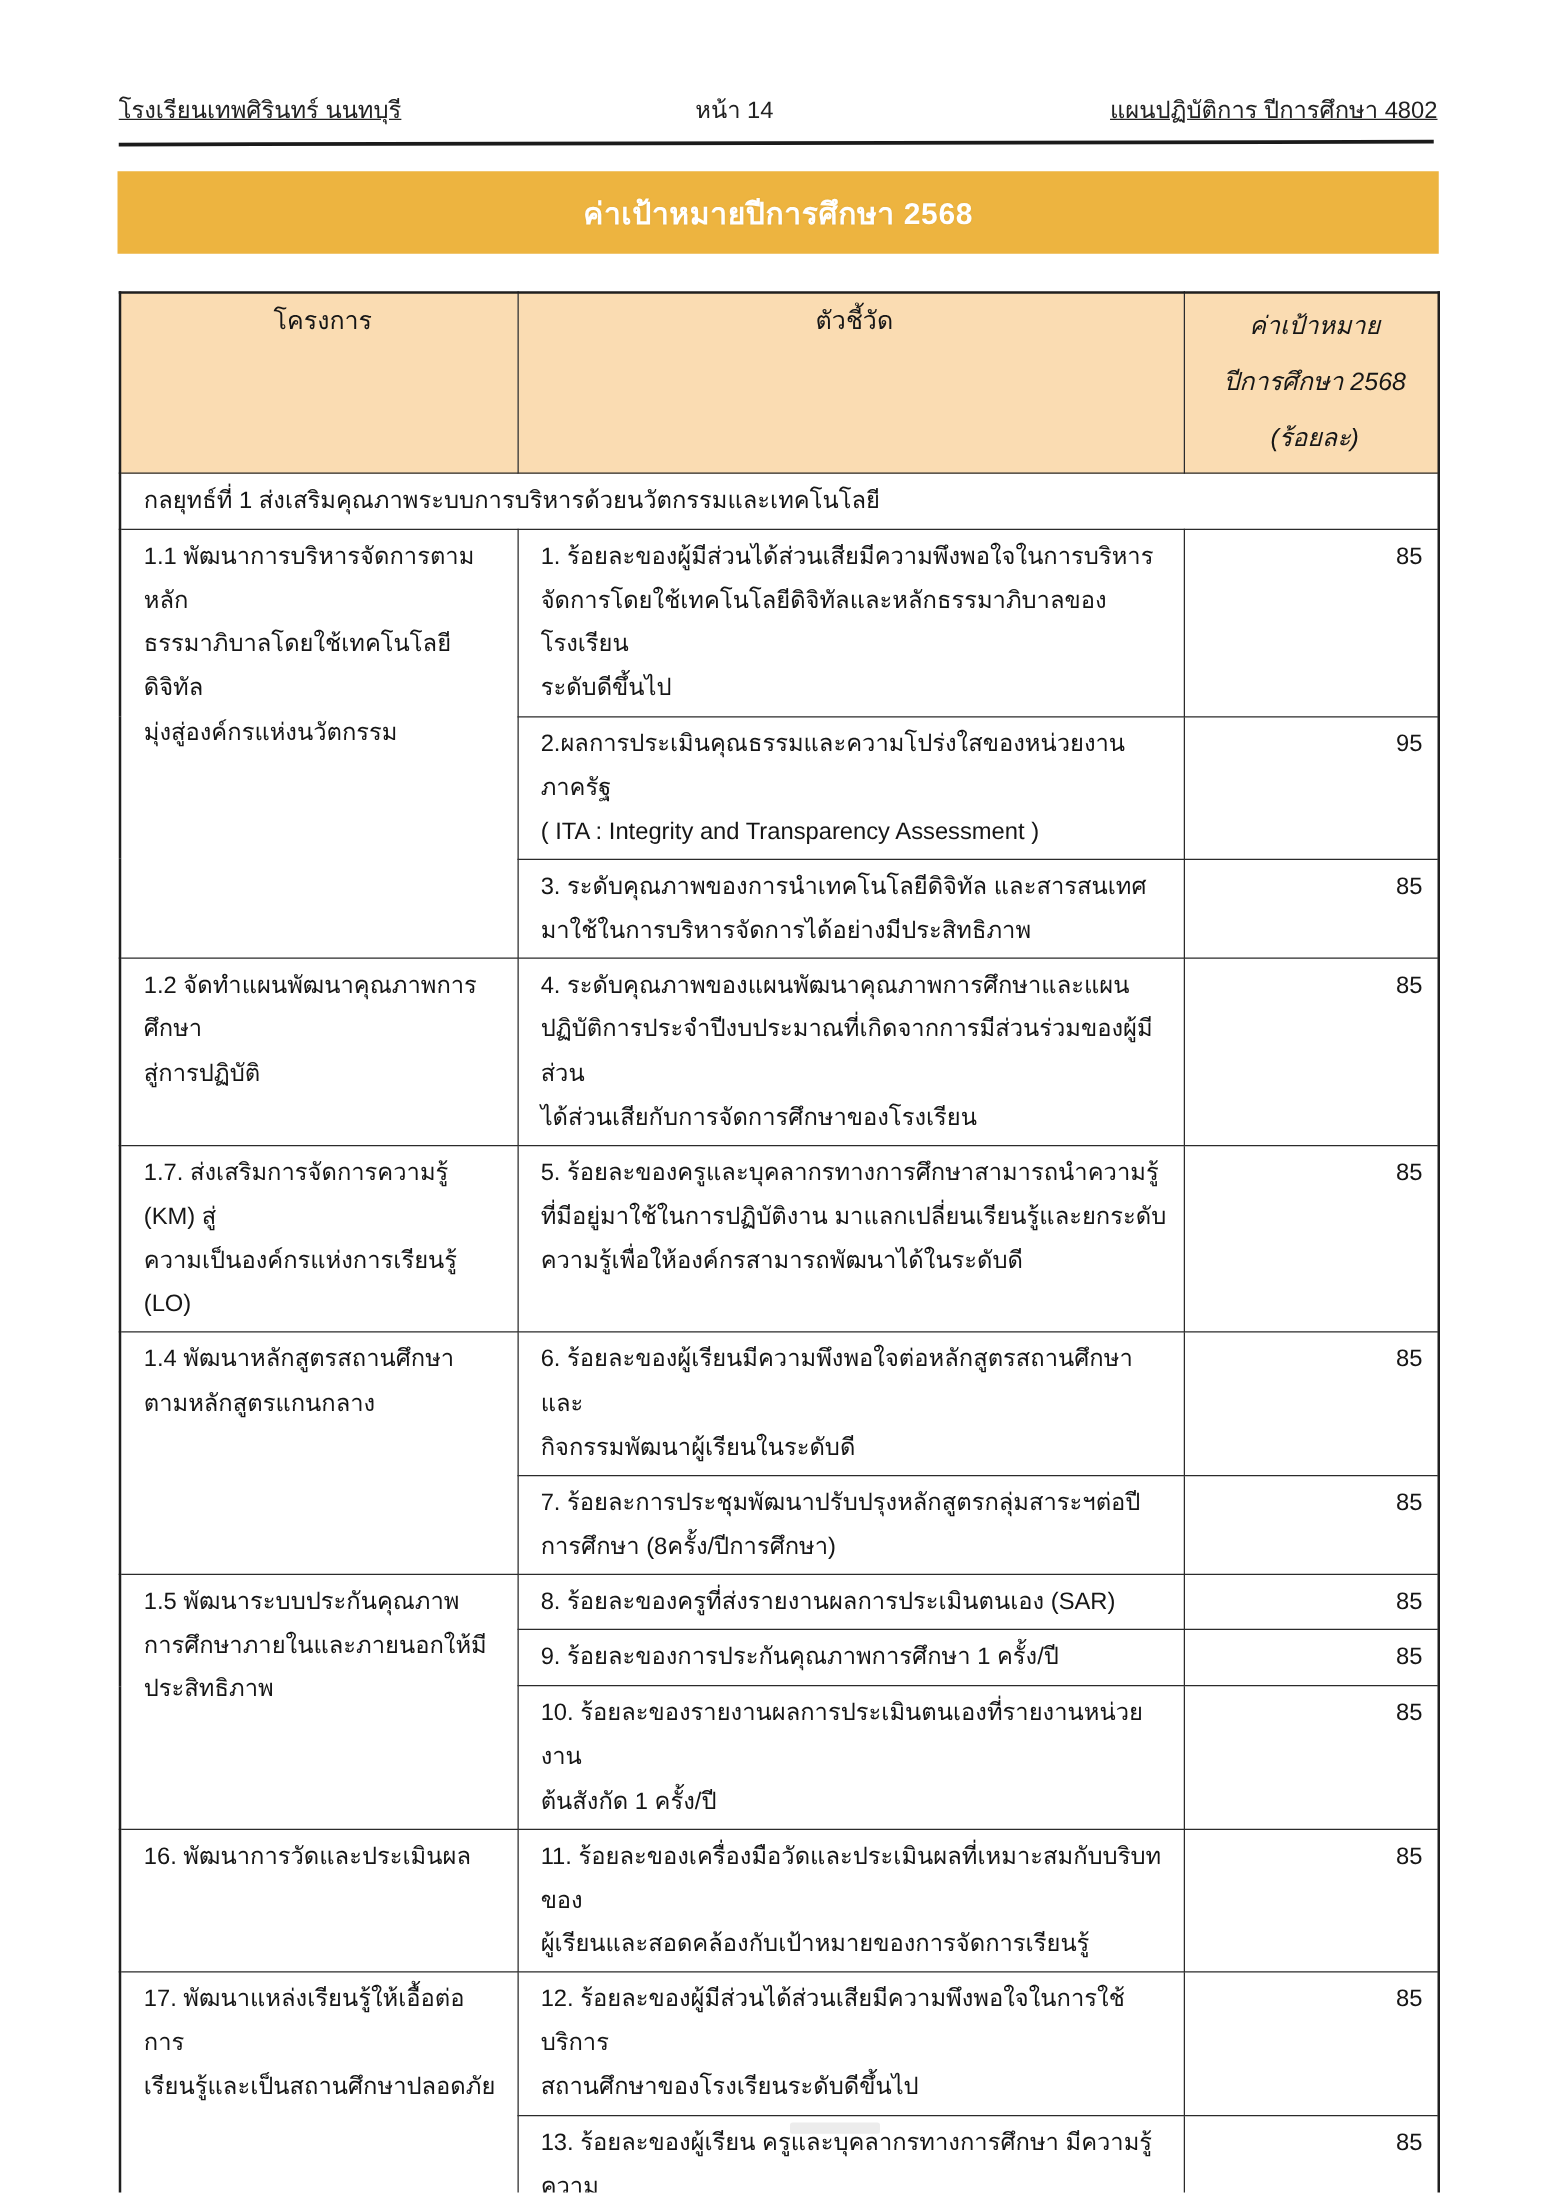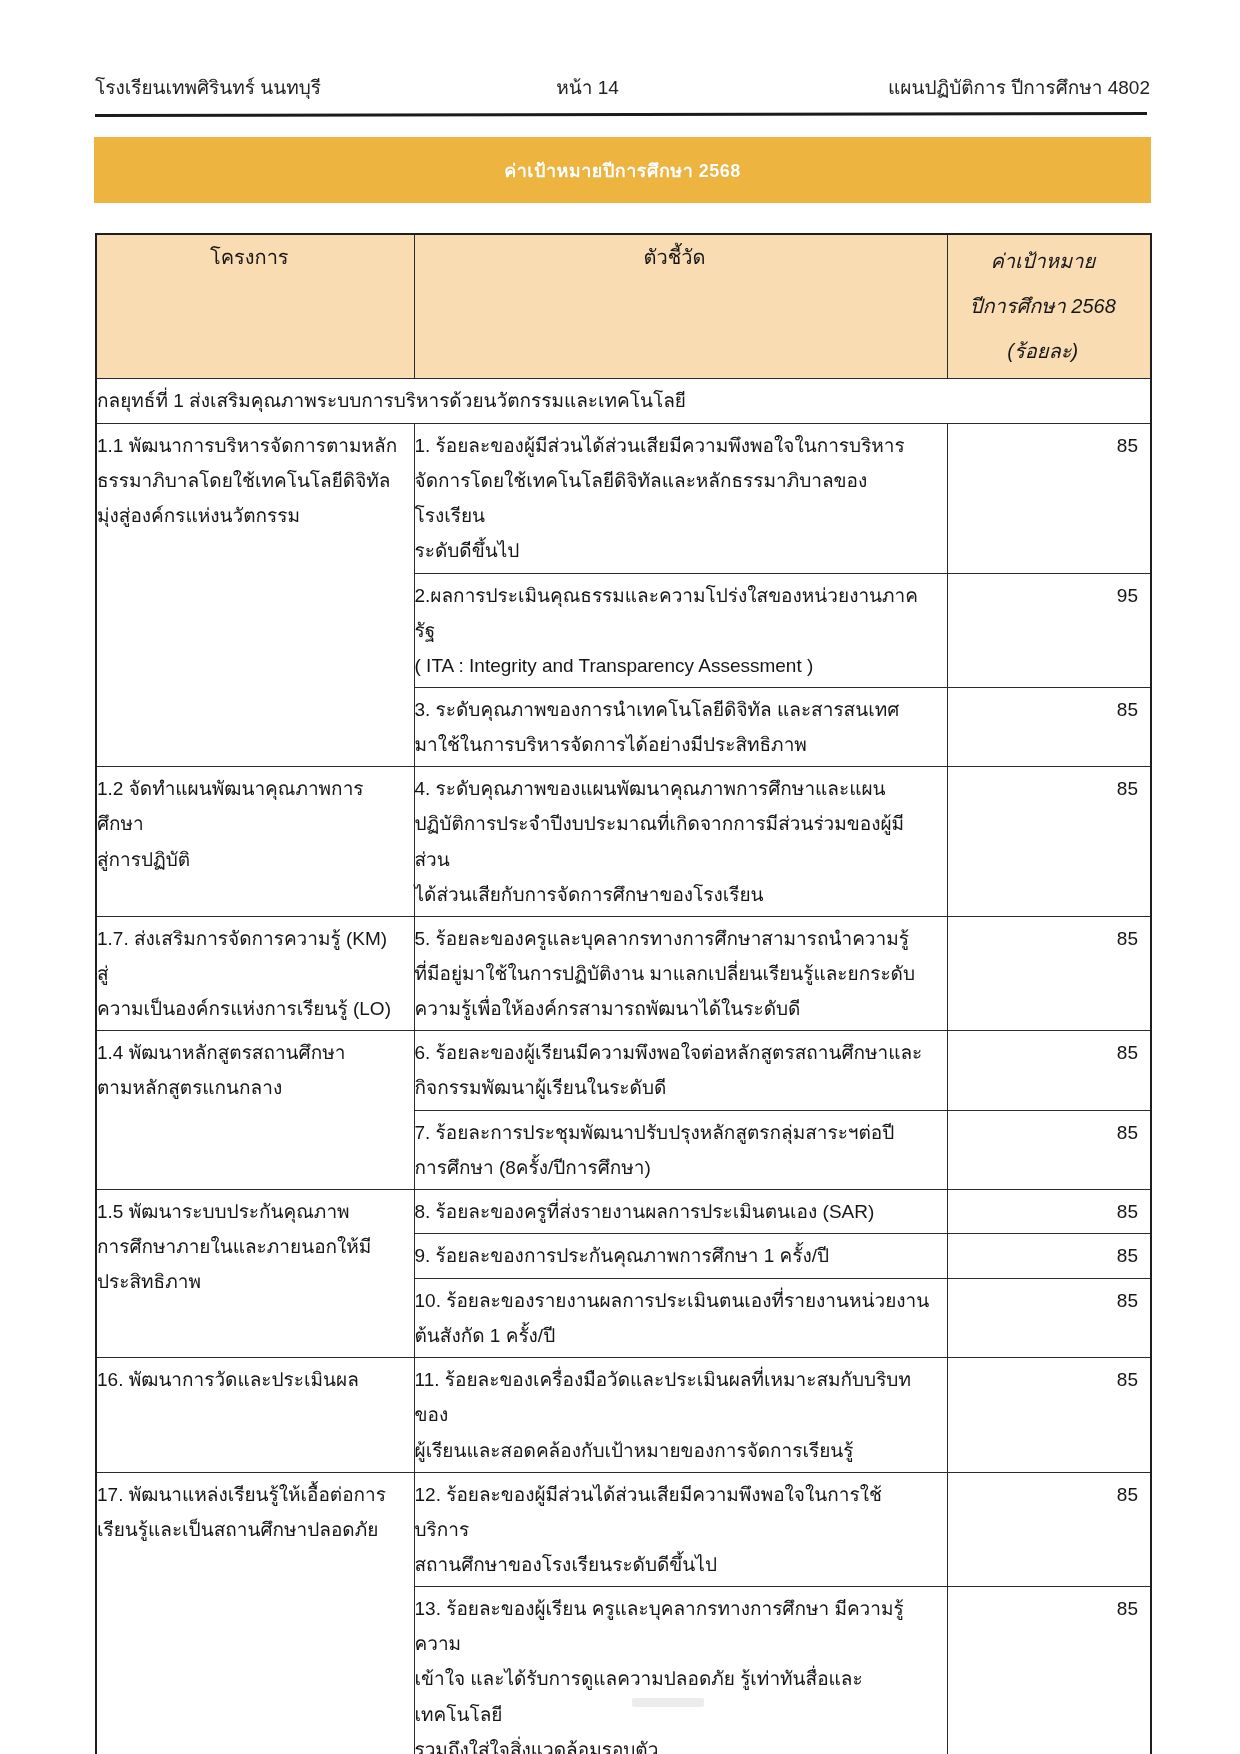--- a/index.html
+++ b/index.html
@@ -11,52 +11,52 @@
     position:relative;
     overflow:hidden;
   }
   .page{
     position:absolute;left:0;top:0;width:1240px;height:1754px;
   }
   
   .runhead{
     position:absolute;left:95px;top:72px;width:1055px;
     display:flex;justify-content:space-between;align-items:center;
-    font-size:19px;color:#222;
+    font-size:19px;color:#222;text-decoration:underline;
   }
   .runhead .mid{position:absolute;left:0;right:70px;text-align:center;}
   .runhead .right{position:relative;z-index:1;}
   .runhead .left{position:relative;z-index:1;}
   .head-rule{
     position:absolute;left:95px;top:113px;width:1052px;height:3px;
     background:#1b1b1b;transform:rotate(-0.12deg);
   }
   
   .banner{
     position:absolute;left:94px;top:137px;width:1057px;height:66px;
     background:#edb440;
     display:flex;align-items:center;justify-content:center;
   }
   .banner span{
-    color:#ffffff;font-size:18px;font-weight:bold;letter-spacing:0.5px;
+    color:#ffffff;font-size:24px;font-weight:bold;letter-spacing:0.5px;
     text-shadow:0 0 1px rgba(210,150,30,.6);
   }
   
   table.targets{
     position:absolute;left:95px;top:233px;width:1055px;
     border-collapse:collapse;table-layout:fixed;
     font-size:19px;color:#161616;
   }
   table.targets col.c1{width:318px;}
   table.targets col.c2{width:533px;}
   table.targets col.c3{width:204px;}
   table.targets th,table.targets td{
     border:1px solid #2b2b2b;
     vertical-align:top;
-    padding:4px 12px 4px 0;
+    padding:4px 12px 4px 18px;
     line-height:1.85;
     white-space:pre-line;
     word-break:normal;
   }
   table.targets{border:2px solid #1f1f1f;}
   thead th{
     background:#fadcb2;
     font-weight:normal;
     text-align:center;
     vertical-align:middle;

